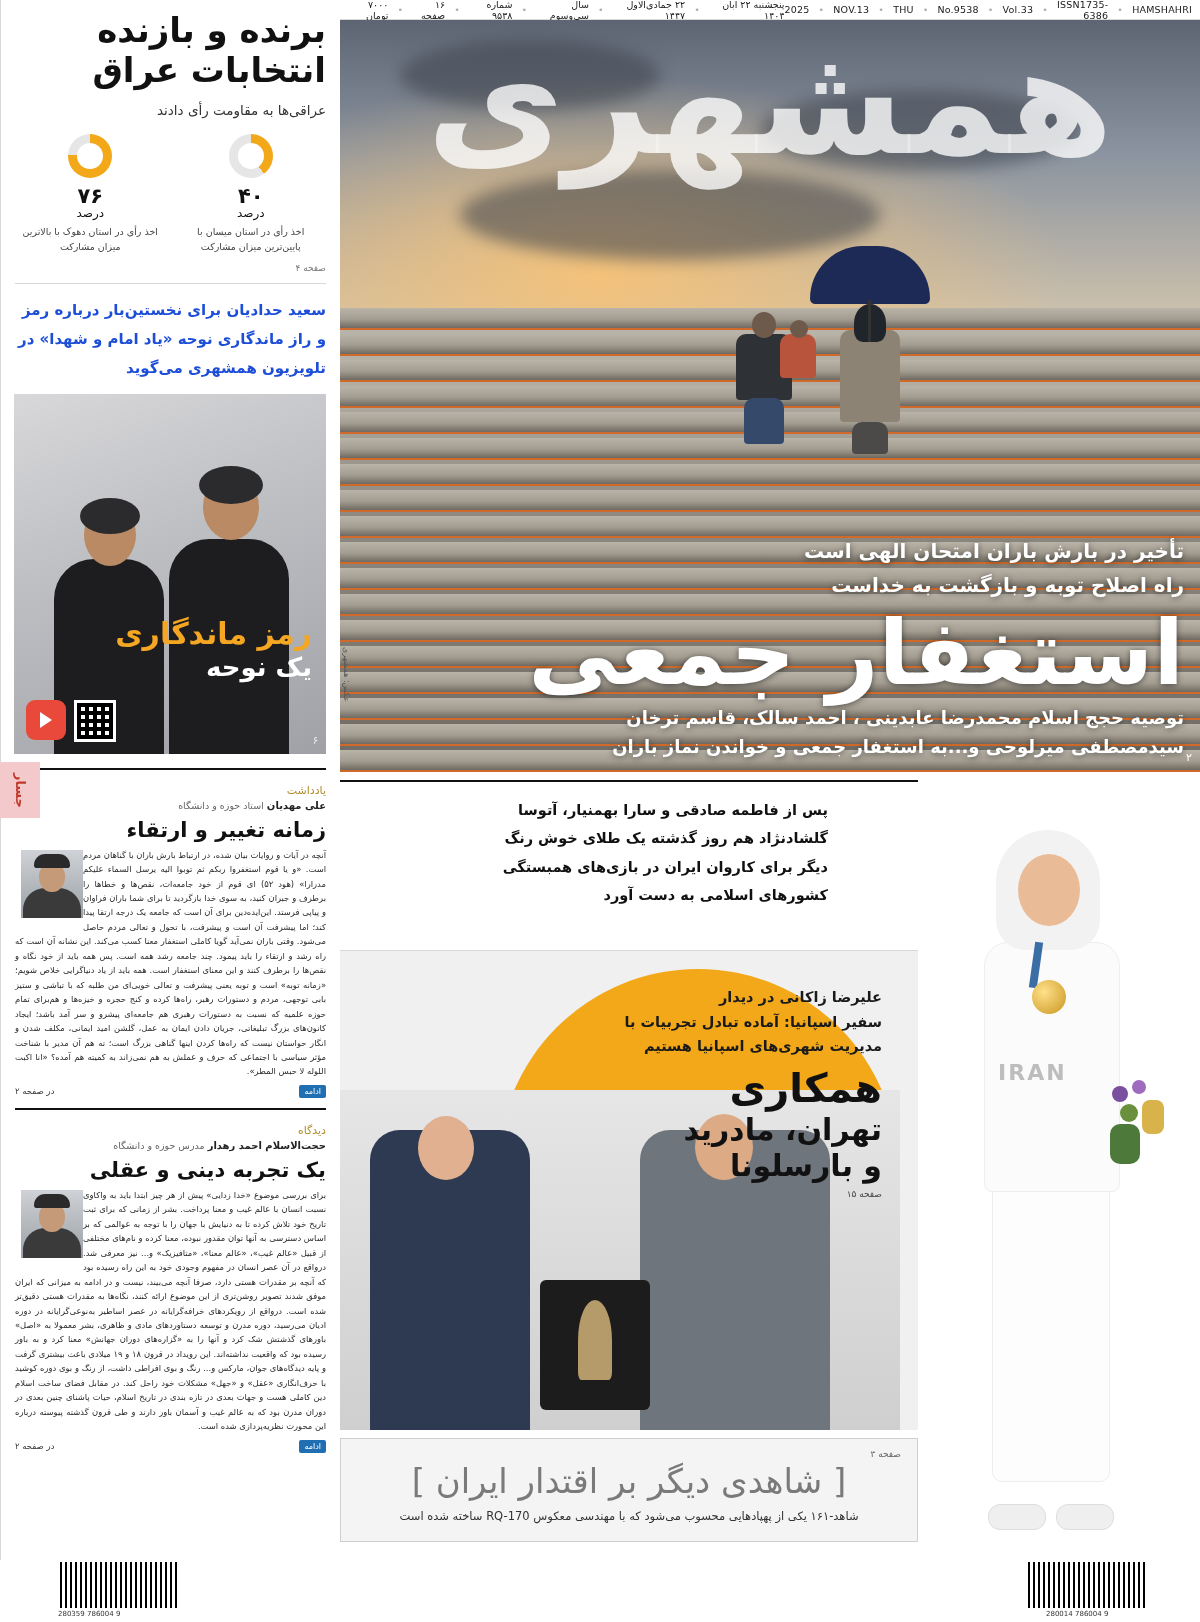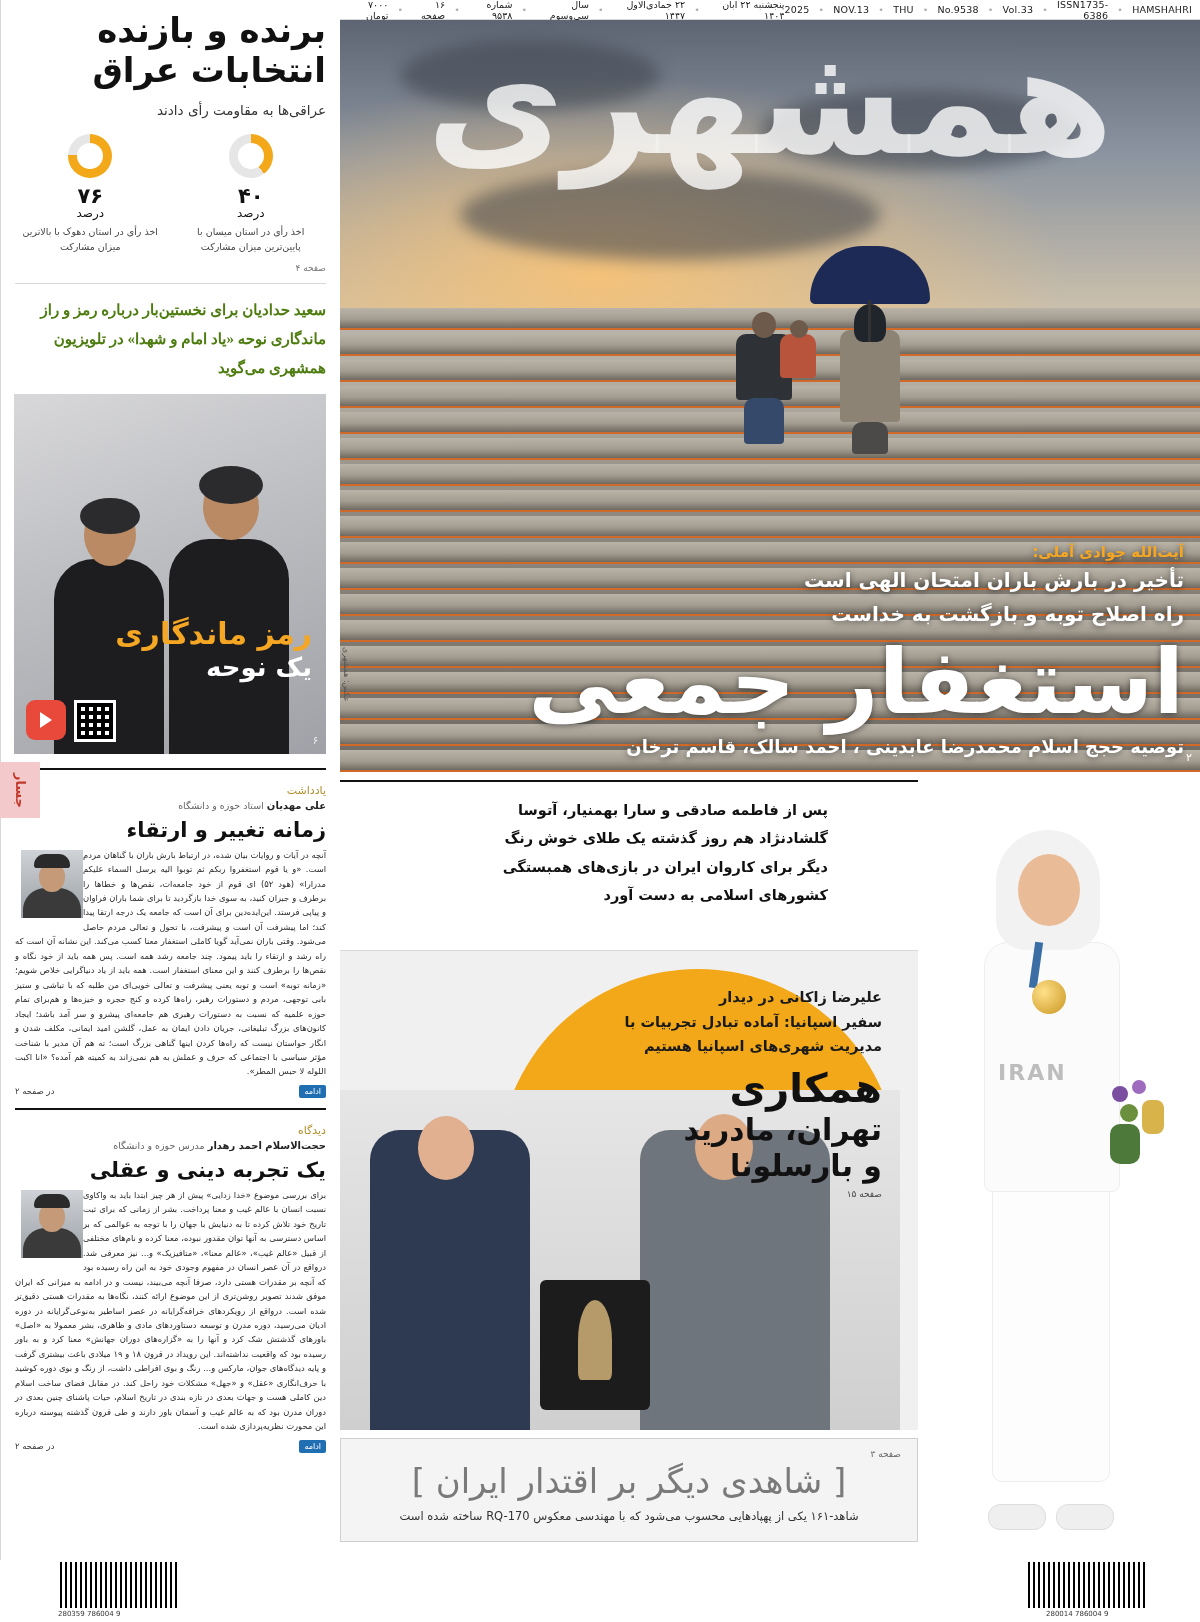--- a/index.html
+++ b/index.html
@@ -54,22 +54,22 @@
     content: ""; position: absolute; inset: 9px; border-radius: 50%; background: #fff;
   }
   .donut-value { font-size: 21px; font-weight: bold; color: #111; }
   .donut-unit { font-size: 12px; color: #111; margin-top: -2px;}
   .donut-cap { font-size: 9.5px; color: #444; line-height: 1.55; margin-top: 5px; }
   .rail-pageno { font-size: 9px; color: #777; margin-top: 8px; text-align: right;}
   .rule { height: 1px; background: #d8d8d8; margin: 10px 0; }
   .rule.thick { height: 2px; background: #111; }
 
   .nohe-lead {
-    font-size: 15px; line-height: 1.95; color: #4d7c0f; text-align: right;
-    direction: rtl; font-weight: 600; padding: 2px 0 6px 0; font-family: Liberation Serif, serif;
+    font-size: 15px; line-height: 1.95; color: #1d4ed8; text-align: right;
+    direction: rtl; font-weight: 600; padding: 2px 0 6px 0;
   }
 
   
   .photo-card {
     position: relative; width: 312px; height: 360px; overflow: hidden;
     background: linear-gradient(160deg,#d8d8da 0%,#bfc0c4 40%,#9fa1a6 100%);
     margin-top: 4px;
   }
   .pc-figure { position:absolute; bottom:0; }
   .pc-head { border-radius: 50%; background: #2b2b2d; }
@@ -417,25 +417,25 @@
     </div>
     <div class="figure" style="left:500px;bottom:318px;width:60px;height:150px;">
       <div class="f-body" style="position:absolute;top:26px;left:0;width:60px;height:92px;background:#8d8374;"></div>
       <div class="f-body" style="position:absolute;top:0;left:14px;width:32px;height:38px;background:#20242b;border-radius:50% 50% 28% 28%;"></div>
       <div class="f-body" style="position:absolute;top:118px;left:12px;width:36px;height:32px;background:#4b4a48;"></div>
     </div>
     <div class="umbrella" style="left:470px;bottom:468px;"></div>
     <div class="umbrella-stick" style="left:528px;bottom:430px;"></div>
 
     <div class="hero-overlay">
-      <div class="ayat">آیت‌الله جوادی آملی:</div>
       <div class="hero-sub1">تأخیر در بارش باران امتحان الهی است</div>
       <div class="hero-sub1">راه اصلاح توبه و بازگشت به خداست</div>
       <div class="hero-big">استغفار جمعی</div>
       <div class="hero-sub2">توصیه حجج اسلام محمدرضا عابدینی ، احمد سالک، قاسم ترخان</div>
+      <div class="hero-sub2">سیدمصطفی میرلوحی و...به استغفار جمعی و خواندن نماز باران</div>
     </div>
     <div class="hero-pageno">۲</div>
     <div class="hero-side">عکس: همشهری</div>
   </div>
 
   <div class="karate">
     <div style="float:right; width:340px;">
       <div class="karate-title">شاهکار کاراته</div>
       <div style="clear:both;"></div>
       <div class="karate-page">صفحه ۹</div>

